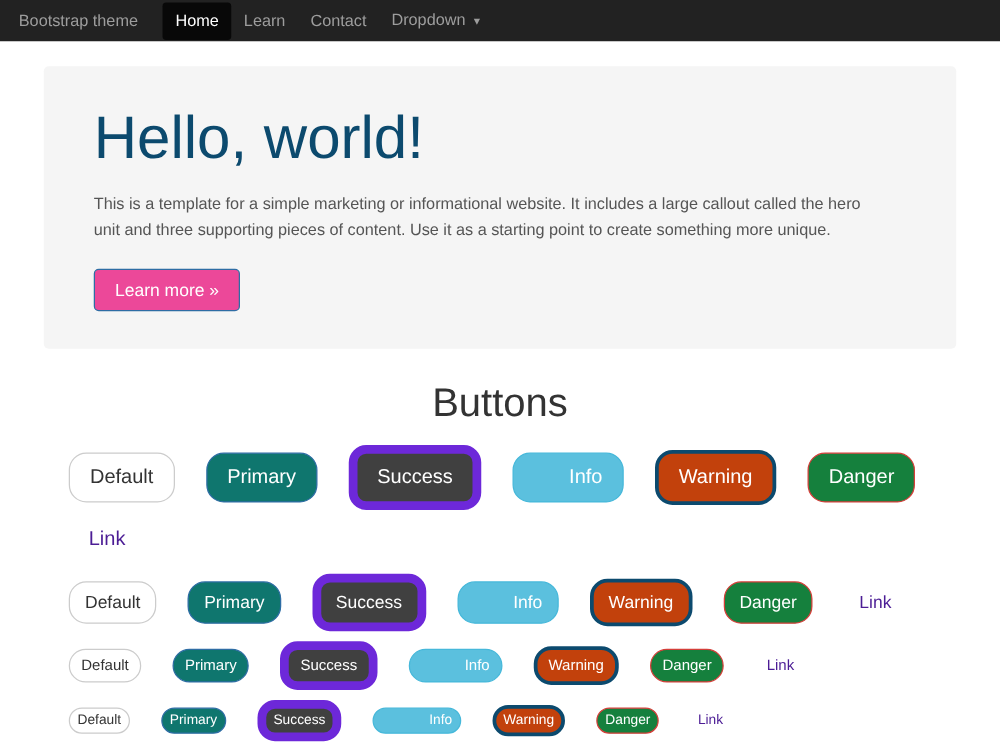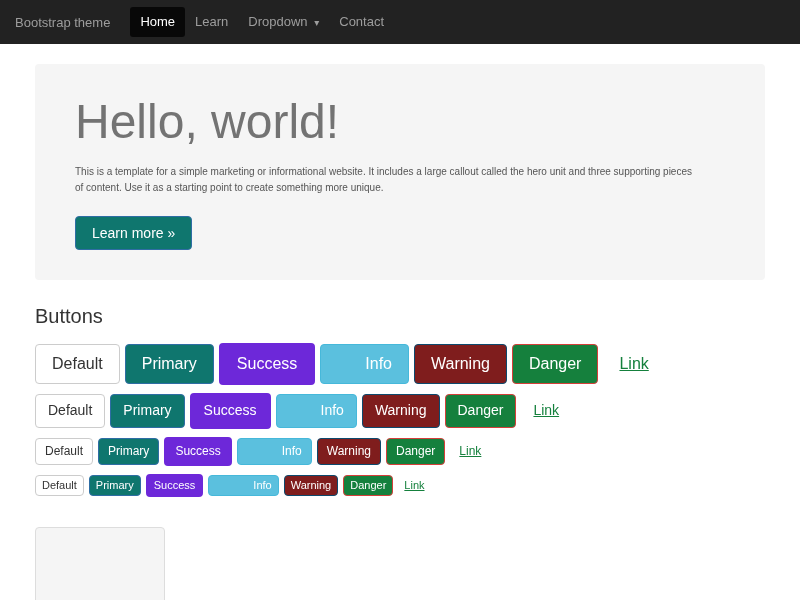--- a/index.html
+++ b/index.html
@@ -1,21 +1,21 @@
 <!DOCTYPE html>
 <html><head>
   <meta charset="utf-8">
   <style>
     * { box-sizing: border-box; margin: 0; padding: 0; }
     body { font-family: "Helvetica Neue", Helvetica, Arial, sans-serif; font-size: 14px; color: #333; background: #fff; }
 
     
     .navbar {
       background-color: #222;
-      height: 44px;
+      height: 33px;
       display: flex;
       align-items: center;
       padding: 0 15px;
     }
     .navbar-brand {
       color: #9d9d9d;
       font-size: 13px;
       margin-right: 20px;
       text-decoration: none;
     }
@@ -54,90 +54,92 @@
     .jumbotron {
       background-color: #f5f5f5;
       border-radius: 4px;
       padding: 30px 40px;
       margin-bottom: 25px;
     }
     .jumbotron h1 {
       font-size: 48px;
       font-weight: 500;
       margin-bottom: 15px;
-      color: #737373;
+      color: #0c4a6e;
     }
     .jumbotron p {
-      font-size: 10px;
+      font-size: 13px;
       color: #555;
       line-height: 1.6;
       margin-bottom: 20px;
       max-width: 620px;
     }
     .btn-primary-hero {
-      background-color: #0f766e;
+      background-color: #ec4899;
       color: #fff;
       border: 1px solid #2e6da4;
       border-radius: 4px;
       padding: 8px 16px;
       font-size: 14px;
       cursor: pointer;
       text-decoration: none;
       display: inline-block;
     }
 
     
     .section-heading {
-      font-size: 20px;
+      font-size: 32px;
       font-weight: 500;
       margin-bottom: 15px;
       color: #333;
+      text-align: center;
     }
 
     
     .buttons-section {
       margin-bottom: 30px;
     }
     .btn-row {
       display: flex;
       align-items: center;
       gap: 5px;
       margin-bottom: 8px;
       flex-wrap: wrap;
     }
 
     
     .btn {
       cursor: pointer;
-      border-radius: 4px;
+      border-radius: 14px;
       font-size: 14px;
       line-height: 1.4;
       text-decoration: none;
       display: inline-block;
       font-weight: normal;
       text-align: left;
       white-space: nowrap;
+      margin-left: 20px;
     }
     
     .btn-lg { padding: 8px 16px; font-size: 16px; }
     
     .btn-md { padding: 6px 12px; font-size: 14px; }
     
     .btn-sm { padding: 4px 9px; font-size: 12px; }
     
     .btn-xs { padding: 2px 6px; font-size: 11px; }
 
     
     .btn-default { background-color: #fff; color: #333; border: 1px solid #ccc; }
     .btn-primary { background-color: #0f766e; color: #fff; border: 1px solid #2e6da4; }
-    .btn-success { background-color: #6d28d9; color: #fff; border: 2px solid #6d28d9; }
+    .btn-success { background-color: #404040; color: #fff; border: 7px solid #6d28d9; }
     .btn-info    { background-color: #5bc0de; color: #fff; border: 1px solid #46b8da; padding-left: 44px; }
-    .btn-warning { background-color: #7f1d1d; color: #fff; border: 1px solid #0c4a6e; }
+    .btn-warning { background-color: #c2410c; color: #fff; border: 3px solid #0c4a6e; }
     .btn-danger  { background-color: #15803d; color: #fff; border: 1px solid #d43f3a; }
-    .btn-link    { background: none; border: none; color: #15803d; text-decoration: underline; }
+    .btn-link    { background: none; border: none; color: #4c1d95; }
 
     
     .thumbnails-section { margin-bottom: 30px; }
     .thumbnail {
       width: 130px;
       height: 100px;
       border: 1px solid #ddd;
       border-radius: 4px;
       background-color: #f5f5f5;
       display: flex;
@@ -153,27 +155,27 @@
 <nav class="navbar">
   <a class="navbar-brand">Bootstrap theme</a>
   <ul class="navbar-nav">
     <li class="active">
       <a>Home</a>
     </li>
     <li>
       <a>Learn</a>
     </li>
     <li>
+      <a>Contact</a>
+    </li>
+    <li>
       <a>
         <span>Dropdown</span>
         <span class="dropdown-arrow">▾</span>
       </a>
-    </li>
-    <li>
-      <a>Contact</a>
     </li>
   </ul>
 </nav>
 
 <div class="container">
 
   <div class="jumbotron">
     <h1>Hello, world!</h1>
     <p>This is a template for a simple marketing or informational website. It includes a large callout called the hero unit and three supporting pieces of content. Use it as a starting point to create something more unique.</p>
     <a class="btn-primary-hero">Learn more »</a>

